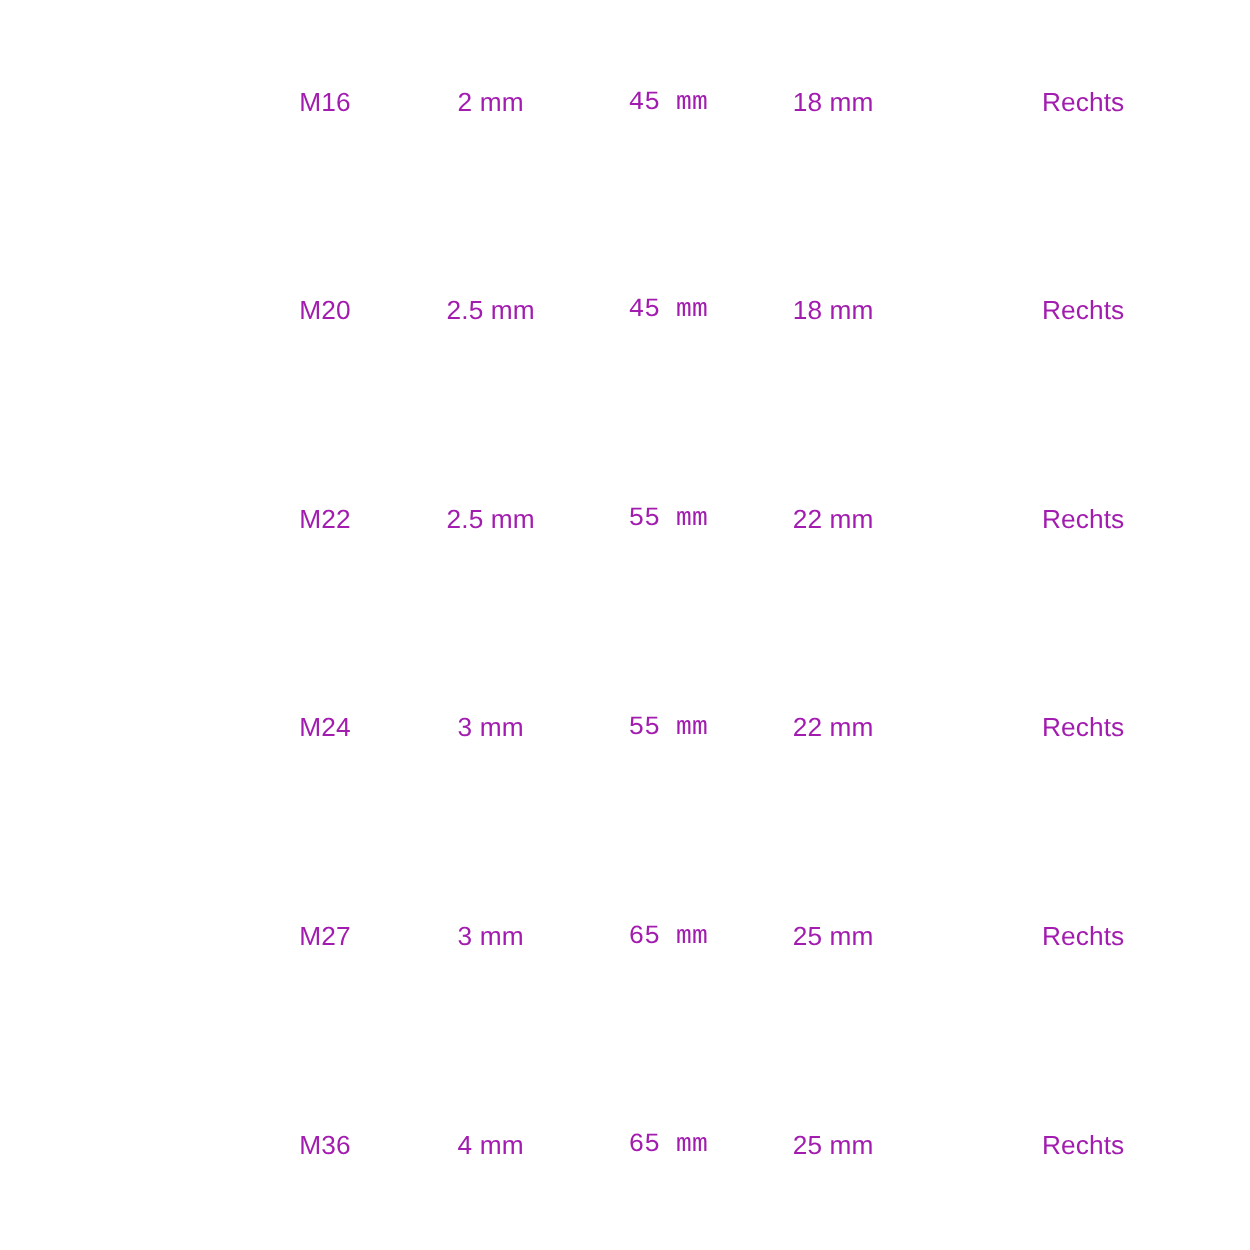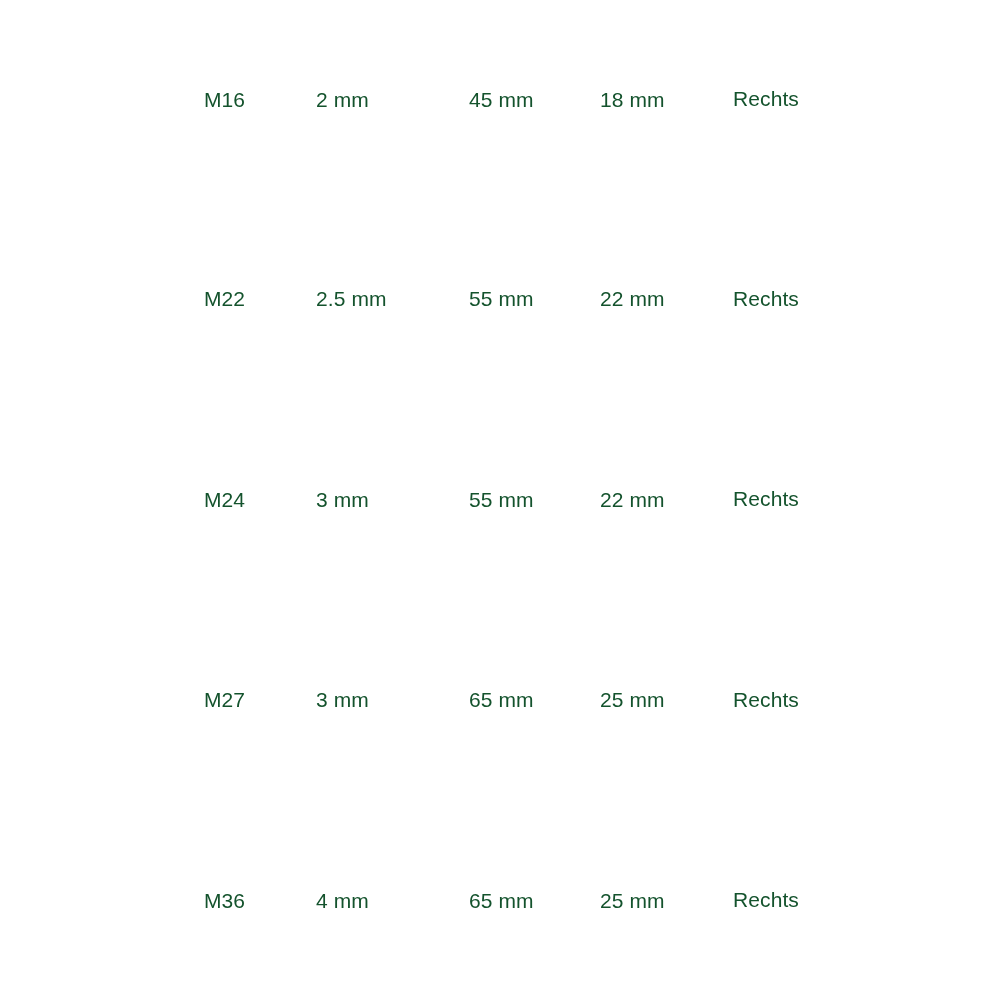--- a/index.html
+++ b/index.html
@@ -27,35 +27,36 @@
   .spec-table td {
     padding: 0;
     margin: 0;
     border: 0;
     height: 111.3px;
     vertical-align: middle;
     font-size: 21px;
     line-height: 1.2;
     font-weight: 400;
     letter-spacing: 0.1px;
-    color: #14532d;
+    color: #a21caf;
     white-space: nowrap;
+    text-align: center;
   }
   
   col.c-pad   { width: 204px; }
   col.c-size  { width: 112px; }
   col.c-pitch { width: 153px; }
   col.c-len   { width: 131px; }
   col.c-width { width: 133px; }
   col.c-dir   { width: 267px; }
 
   .cell-pad { font-size: 0; }
   td.cell-size   { padding-top: 1px; }
   td.cell-pitch  { padding-top: 1px; }
-  td.cell-length { padding-top: 1px; }
+  td.cell-length { padding-top: 1px; font-family: Liberation Mono, monospace; }
   td.cell-width  { padding-top: 1px; margin-left: 12px; }
 
   
   .spec-table tr:first-child td { height: 110px; }
 </style>
 </head>
 <body style="background: rgb(255, 255, 255); color: rgb(26, 26, 29);">
 
 <table class="spec-table">
   <colgroup>
@@ -64,20 +65,28 @@
     <col class="c-pitch">
     <col class="c-len">
     <col class="c-width">
     <col class="c-dir">
   </colgroup>
   <tbody>
       <tr>
         <td class="cell-pad"></td>
         <td class="cell-size">M16</td>
         <td class="cell-pitch">2 mm</td>
+        <td class="cell-length">45 mm</td>
+        <td class="cell-width">18 mm</td>
+        <td class="cell-direction">Rechts</td>
+      </tr>
+      <tr>
+        <td class="cell-pad"></td>
+        <td class="cell-size">M20</td>
+        <td class="cell-pitch">2.5 mm</td>
         <td class="cell-length">45 mm</td>
         <td class="cell-width">18 mm</td>
         <td class="cell-direction">Rechts</td>
       </tr>
       <tr>
         <td class="cell-pad"></td>
         <td class="cell-size">M22</td>
         <td class="cell-pitch">2.5 mm</td>
         <td class="cell-length">55 mm</td>
         <td class="cell-width">22 mm</td>

